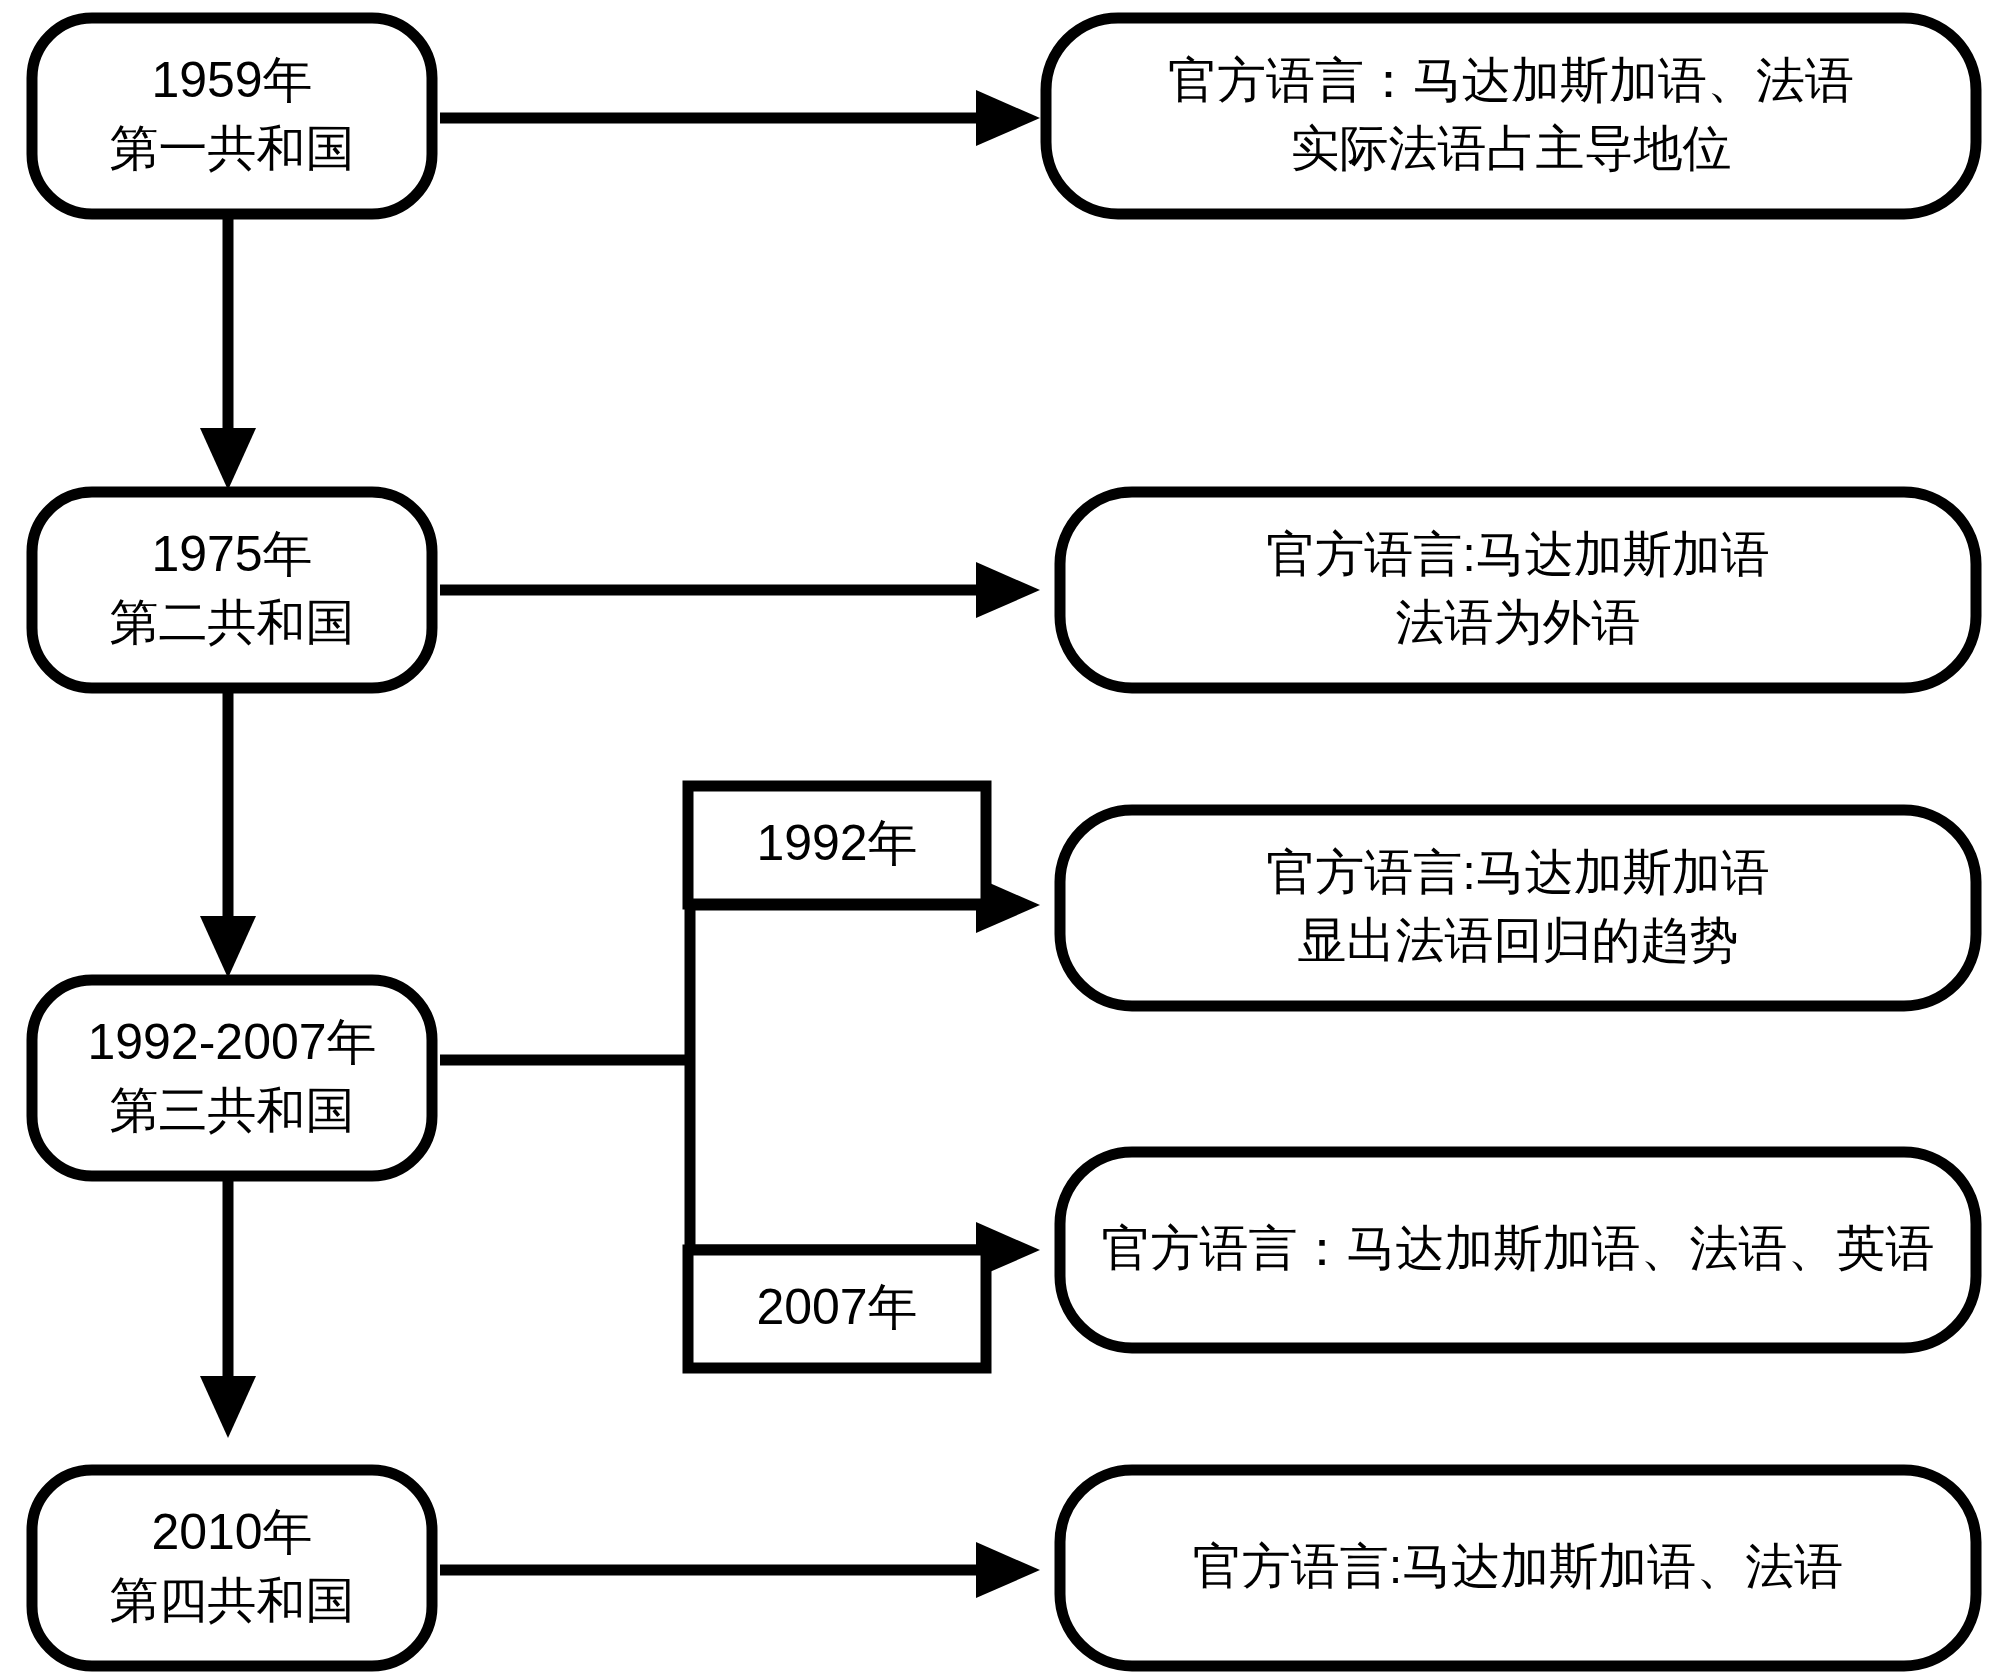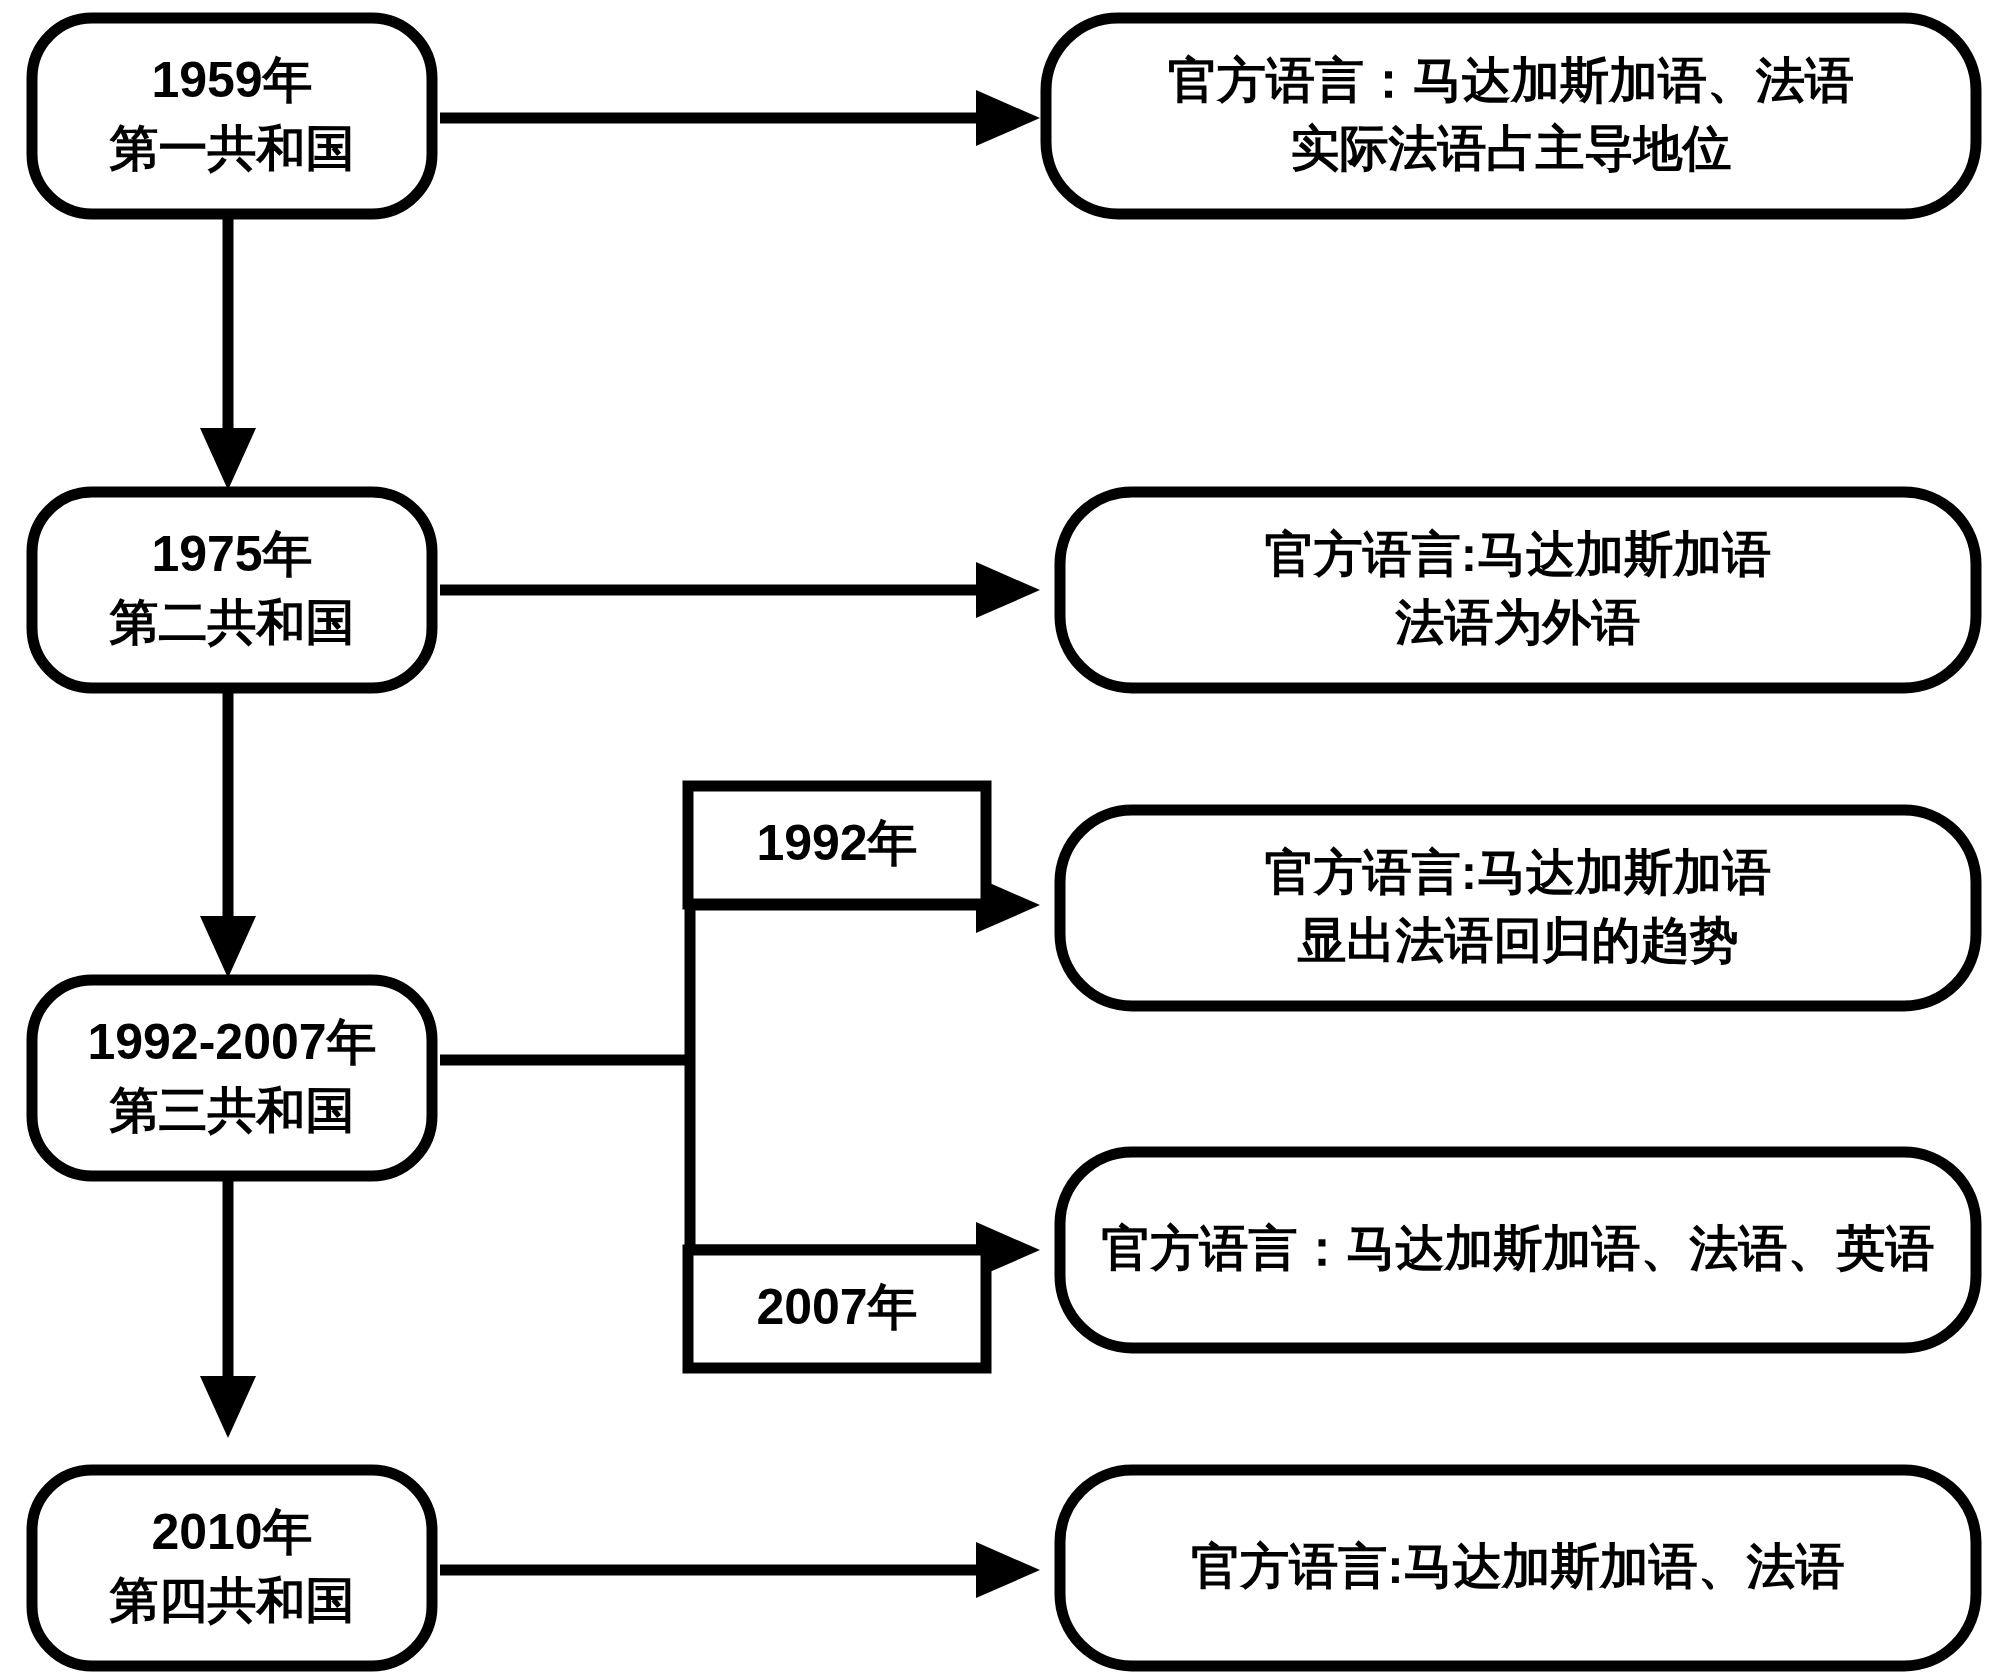--- a/index.html
+++ b/index.html
@@ -6,21 +6,20 @@
     margin: 0;
     padding: 0;
     background: #ffffff;
   }
   #canvas {
     position: relative;
     width: 2000px;
     height: 1674px;
     background: #ffffff;
     font-family: "Liberation Sans", "DejaVu Sans", sans-serif;
-    font-weight: bold;
   }
   #flow {
     position: absolute;
     top: 0;
     left: 0;
     width: 2000px;
     height: 1674px;
   }
   .node-rect {
     fill: #ffffff;

